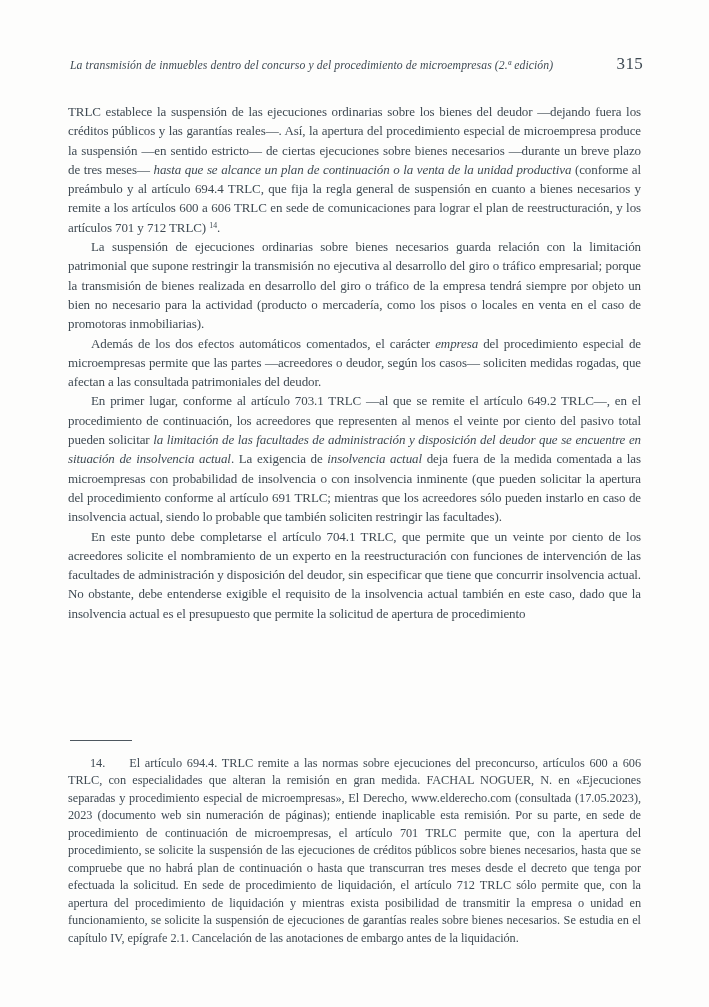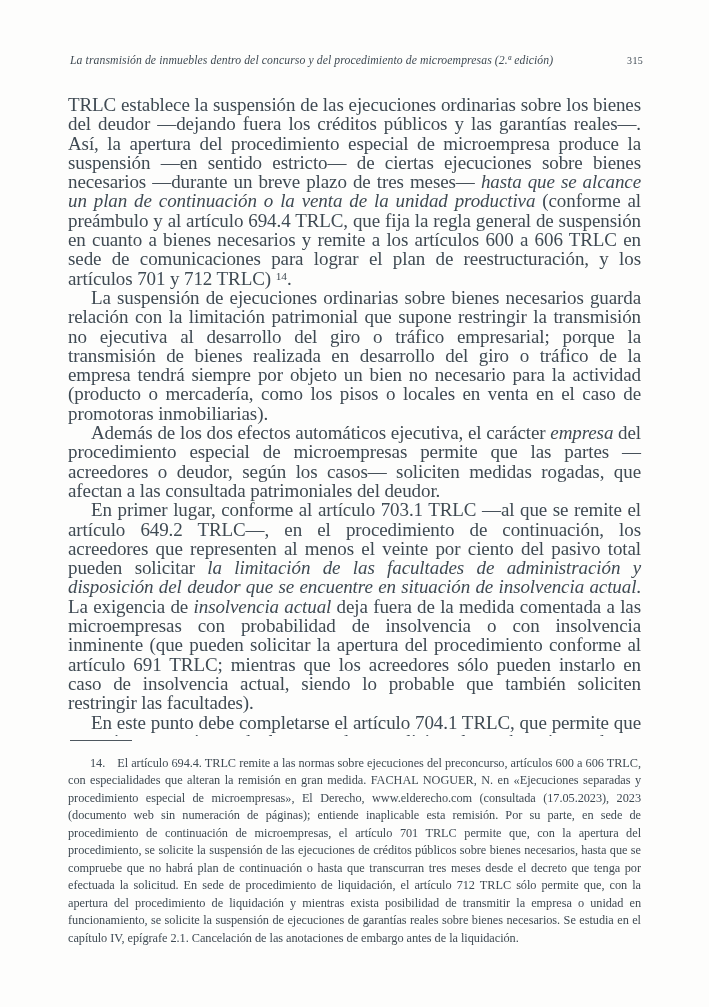--- a/index.html
+++ b/index.html
@@ -23,29 +23,29 @@
     justify-content: space-between;
     align-items: baseline;
   }
   .rh-title {
     font-style: italic;
     font-size: 11.7px;
     letter-spacing: 0.1px;
     white-space: nowrap;
   }
   .rh-page {
-    font-size: 10px;
+    font-size: 17px;
     letter-spacing: 0.3px;
   }
   .body-text {
     position: absolute;
-    top: 95px;
+    top: 102px;
     left: 68px;
     width: 573px;
-    font-size: 19px;
+    font-size: 13px;
     line-height: 19.3px;
     text-align: justify;
     letter-spacing: -0.1px;
     hyphens: auto;
     -webkit-hyphens: auto;
   }
   .para { margin: 0; text-indent: 23px; }
   .para.no-indent { text-indent: 0; }
   .para em { font-style: italic; }
   sup {
@@ -74,36 +74,36 @@
   .footnote {
     margin: 0;
     font-size: 12.3px;
     line-height: 17.45px;
     text-align: justify;
     text-indent: 22px;
     letter-spacing: -0.05px;
     hyphens: auto;
     -webkit-hyphens: auto;
   }
-  .fn-num { margin-right: 12px; }
+  .fn-num { margin-right: 24px; }
 </style>
 </head>
 <body>
 
 <div class="page">
 
   <div class="running-head">
     <span class="rh-title">La transmisión de inmuebles dentro del concurso y del procedimiento de microempresas (2.ª edición)</span>
     <span class="rh-page">315</span>
   </div>
 
   <div class="body-text">
     <p class="para no-indent"><span>TRLC establece la suspensión de las ejecuciones ordinarias sobre los bienes del deudor —dejando fuera los créditos públicos y las garantías reales—. Así, la apertura del procedimiento especial de microempresa produce la suspensión —en sentido estricto— de ciertas ejecuciones sobre bienes necesarios —durante un breve plazo de tres meses— </span><em>hasta que se alcance un plan de continuación o la venta de la unidad productiva</em><span> (conforme al preámbulo y al artículo 694.4 TRLC, que fija la regla general de suspensión en cuanto a bienes necesarios y remite a los artículos 600 a 606 TRLC en sede de comunicaciones para lograr el plan de reestructuración, y los artículos 701 y 712 TRLC) </span><sup>14</sup><span>.</span></p>
     <p class="para"><span>La suspensión de ejecuciones ordinarias sobre bienes necesarios guarda relación con la limitación patrimonial que supone restringir la transmisión no ejecutiva al desarrollo del giro o tráfico empresarial; porque la transmisión de bienes realizada en desarrollo del giro o tráfico de la empresa tendrá siempre por objeto un bien no necesario para la actividad (producto o mercadería, como los pisos o locales en venta en el caso de promotoras inmobiliarias).</span></p>
-    <p class="para"><span>Además de los dos efectos automáticos ejecutiva, el carácter </span><em>empresa</em><span> del procedimiento especial de microempresas permite que las partes —acreedores o deudor, según los casos— soliciten medidas rogadas, que afectan a las consultada patrimoniales del deudor.</span></p>
+    <p class="para"><span>Además de los dos efectos automáticos comentados, el carácter </span><em>empresa</em><span> del procedimiento especial de microempresas permite que las partes —acreedores o deudor, según los casos— soliciten medidas rogadas, que afectan a las consultada patrimoniales del deudor.</span></p>
     <p class="para"><span>En primer lugar, conforme al artículo 703.1 TRLC —al que se remite el artículo 649.2 TRLC—, en el procedimiento de continuación, los acreedores que representen al menos el veinte por ciento del pasivo total pueden solicitar </span><em>la limitación de las facultades de administración y disposición del deudor que se encuentre en situación de insolvencia actual</em><span>. La exigencia de </span><em>insolvencia actual</em><span> deja fuera de la medida comentada a las microempresas con probabilidad de insolvencia o con insolvencia inminente (que pueden solicitar la apertura del procedimiento conforme al artículo 691 TRLC; mientras que los acreedores sólo pueden instarlo en caso de insolvencia actual, siendo lo probable que también soliciten restringir las facultades).</span></p>
     <p class="para"><span>En este punto debe completarse el artículo 704.1 TRLC, que permite que un veinte por ciento de los acreedores solicite el nombramiento de un experto en la reestructuración con funciones de intervención de las facultades de administración y disposición del deudor, sin especificar que tiene que concurrir insolvencia actual. No obstante, debe entenderse exigible el requisito de la insolvencia actual también en este caso, dado que la insolvencia actual es el presupuesto que permite la solicitud de apertura de procedimiento</span></p>
   </div>
 
   <div class="footnotes">
     <hr class="fn-rule">
     <p class="footnote"><span class="fn-num">14.</span><span>El artículo 694.4. TRLC remite a las normas sobre ejecuciones del preconcurso, artículos 600 a 606 TRLC, con especialidades que alteran la remisión en gran medida. FACHAL NOGUER, N. en «Ejecuciones separadas y procedimiento especial de microempresas», El Derecho, www.elderecho.com (consultada (17.05.2023), 2023 (documento web sin numeración de páginas); entiende inaplicable esta remisión. Por su parte, en sede de procedimiento de continuación de microempresas, el artículo 701 TRLC permite que, con la apertura del procedimiento, se solicite la suspensión de las ejecuciones de créditos públicos sobre bienes necesarios, hasta que se compruebe que no habrá plan de continuación o hasta que transcurran tres meses desde el decreto que tenga por efectuada la solicitud. En sede de procedimiento de liquidación, el artículo 712 TRLC sólo permite que, con la apertura del procedimiento de liquidación y mientras exista posibilidad de transmitir la empresa o unidad en funcionamiento, se solicite la suspensión de ejecuciones de garantías reales sobre bienes necesarios. Se estudia en el capítulo IV, epígrafe 2.1. Cancelación de las anotaciones de embargo antes de la liquidación.</span></p>
   </div>
 
 </div>

